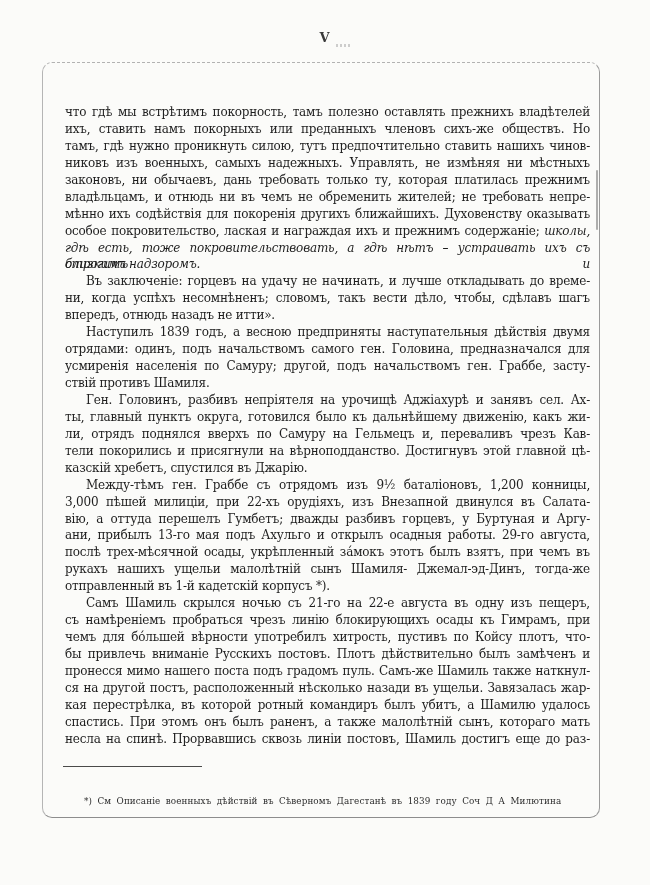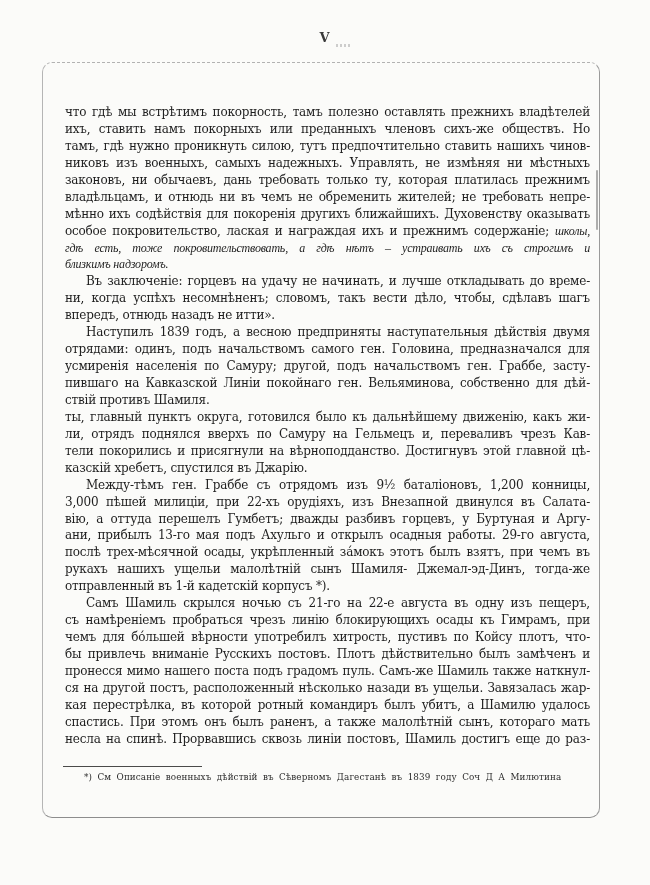--- a/index.html
+++ b/index.html
@@ -45,27 +45,27 @@
     letter-spacing:-0.2px;
   }
   .line{
     text-align:justify;
     text-align-last:justify;
     white-space:normal;
     height:16.95px;overflow:visible;
   }
   .line.par-end{text-align-last:left;}
   .line.indent{text-indent:21px;}
-  .line .it{font-style:italic;font-family:Liberation Serif, serif;}
+  .line .it{font-style:italic;}
   .footnote-rule{
     position:absolute;left:63px;top:766px;width:139px;height:0;
     border:none;border-top:1px solid #4a4a4a;margin:0;
   }
   .footnote{
-    position:absolute;left:84px;top:772px;width:480px;
+    position:absolute;left:84px;top:796px;width:480px;
     font-size:8.8px;line-height:11px;color:#2c2c2c;
     word-spacing:2.5px;letter-spacing:.1px;
   }
 </style>
 </head>
 <body>
 
 <div class="page-number">V</div>
 <div class="smudge"></div>
 
@@ -82,22 +82,22 @@
     <div class="line"><span>мѣнно ихъ содѣйствія для покоренія другихъ ближайшихъ. Духовенству оказывать</span></div>
     <div class="line"><span>особое покровительство, лаская и награждая ихъ и прежнимъ содержаніе; </span><span class="it">школы,</span></div>
     <div class="line"><span class="it">гдѣ есть, тоже покровительствовать, а гдѣ нѣтъ – устраивать ихъ съ строгимъ и</span></div>
     <div class="line par-end"><span class="it">близкимъ надзоромъ.</span></div>
     <div class="line indent"><span>Въ заключеніе: горцевъ на удачу не начинать, и лучше откладывать до време-</span></div>
     <div class="line"><span>ни, когда успѣхъ несомнѣненъ; словомъ, такъ вести дѣло, чтобы, сдѣлавъ шагъ</span></div>
     <div class="line par-end"><span>впередъ, отнюдь назадъ не итти».</span></div>
     <div class="line indent"><span>Наступилъ 1839 годъ, а весною предприняты наступательныя дѣйствія двумя</span></div>
     <div class="line"><span>отрядами: одинъ, подъ начальствомъ самого ген. Головина, предназначался для</span></div>
     <div class="line"><span>усмиренія населенія по Самуру; другой, подъ начальствомъ ген. Граббе, засту-</span></div>
-    <div class="line"><span>пившаго на Кавказской Линіи покойнаго ген. Вельяминова, собственно для дѣй-</span></div>
     <div class="line par-end"><span>ствій противъ Шамиля.</span></div>
+    <div class="line indent"><span>Ген. Головинъ, разбивъ непріятеля на урочищѣ Аджіахурѣ и занявъ сел. Ах-</span></div>
     <div class="line"><span>ты, главный пунктъ округа, готовился было къ дальнѣйшему движенію, какъ жи-</span></div>
     <div class="line"><span>ли, отрядъ поднялся вверхъ по Самуру на Гельмецъ и, переваливъ чрезъ Кав-</span></div>
     <div class="line"><span>тели покорились и присягнули на вѣрноподданство. Достигнувъ этой главной цѣ-</span></div>
     <div class="line par-end"><span>казскій хребетъ, спустился въ Джарію.</span></div>
     <div class="line indent"><span>Между-тѣмъ ген. Граббе съ отрядомъ изъ 9½ баталіоновъ, 1,200 конницы,</span></div>
     <div class="line"><span>3,000 пѣшей милиціи, при 22-хъ орудіяхъ, изъ Внезапной двинулся въ Салата-</span></div>
     <div class="line"><span>вію, а оттуда перешелъ Гумбетъ; дважды разбивъ горцевъ, у Буртуная и Аргу-</span></div>
     <div class="line"><span>ани, прибылъ 13-го мая подъ Ахульго и открылъ осадныя работы. 29-го августа,</span></div>
     <div class="line"><span>послѣ трех-мѣсячной осады, укрѣпленный за́мокъ этотъ былъ взятъ, при чемъ въ</span></div>
     <div class="line"><span>рукахъ нашихъ ущельи малолѣтній сынъ Шамиля- Джемал-эд-Динъ, тогда-же</span></div>

